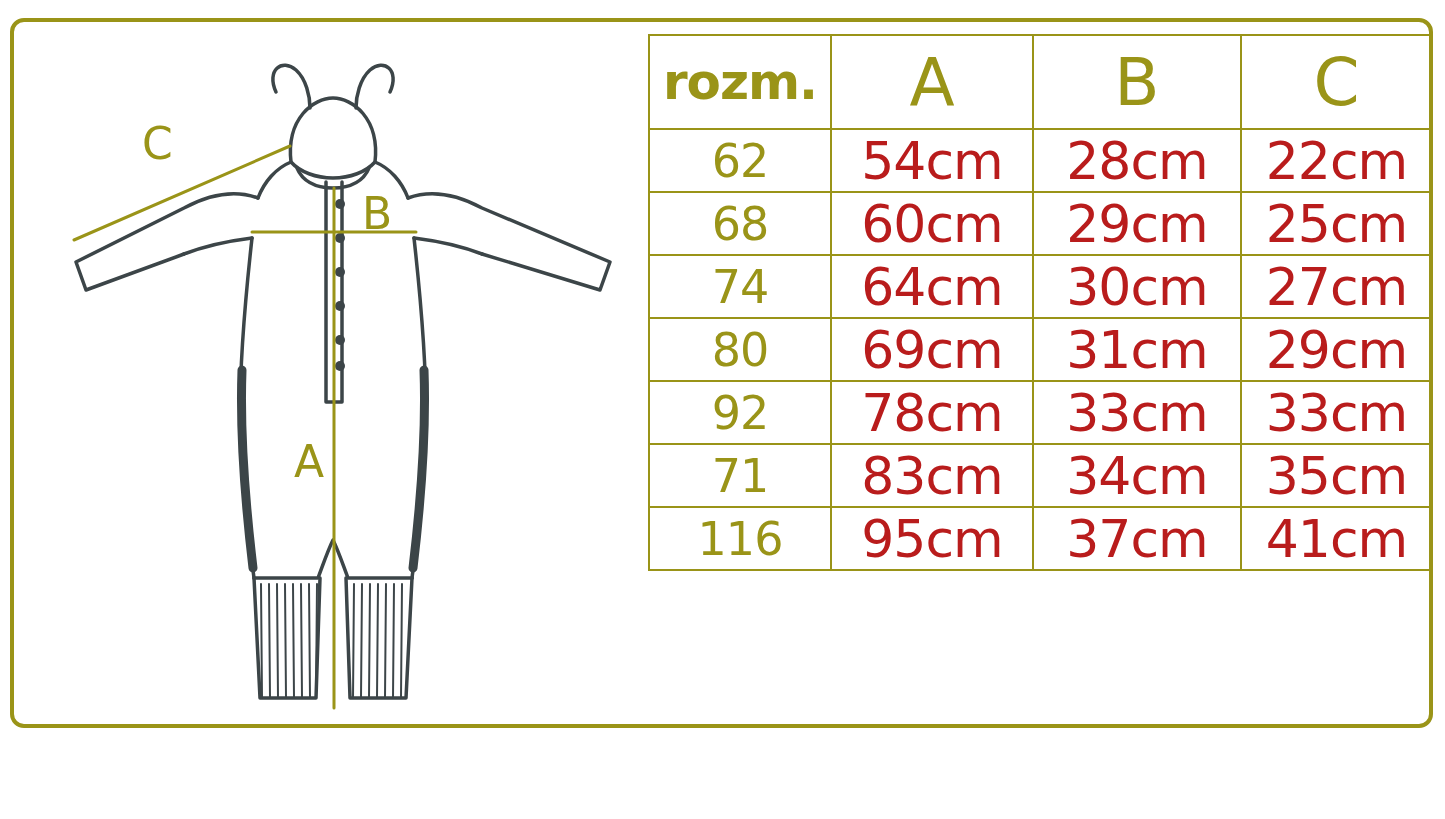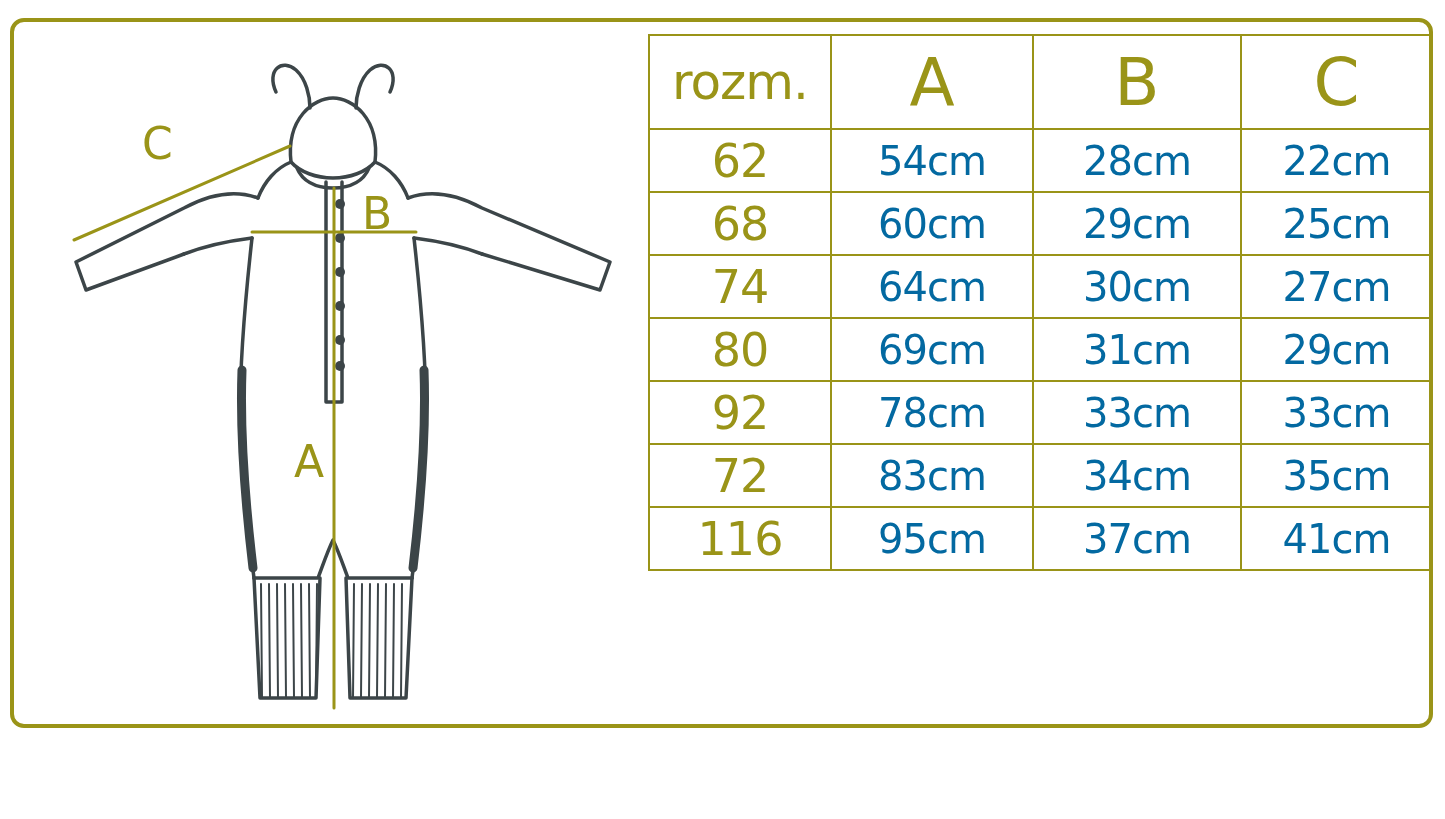--- a/index.html
+++ b/index.html
@@ -95,26 +95,26 @@
     color: #9a9418;
     font-size: 66px;
     font-weight: 400;
   }
   td.size-cell {
     color: #9a9418;
     font-size: 46px;
     letter-spacing: -1px;
   }
   td.val-cell {
-    color: #0369a1;
-    font-size: 40px;
+    color: #b91c1c;
+    font-size: 52px;
     letter-spacing: -1px;
   }
   
-  table.sizes thead th.hd-size { border-left: 2px solid #9a9418; }
+  table.sizes thead th.hd-size { border-left: 2px solid #9a9418; font-weight: bold; }
 </style>
 </head>
 <body>
 
 <div id="sizechart">
   <div class="inner">
 
     <div class="figure-pane">
       <svg viewBox="0 0 634 702" xmlns="http://www.w3.org/2000/svg">
         <g fill="none" stroke="#3c4548" stroke-width="3.5" stroke-linejoin="round" stroke-linecap="round">
@@ -235,21 +235,21 @@
             <td class="val-cell">31cm</td>
             <td class="val-cell">29cm</td>
           </tr>
           <tr>
             <td class="size-cell">92</td>
             <td class="val-cell">78cm</td>
             <td class="val-cell">33cm</td>
             <td class="val-cell">33cm</td>
           </tr>
           <tr>
-            <td class="size-cell">72</td>
+            <td class="size-cell">71</td>
             <td class="val-cell">83cm</td>
             <td class="val-cell">34cm</td>
             <td class="val-cell">35cm</td>
           </tr>
           <tr>
             <td class="size-cell">116</td>
             <td class="val-cell">95cm</td>
             <td class="val-cell">37cm</td>
             <td class="val-cell">41cm</td>
           </tr>

